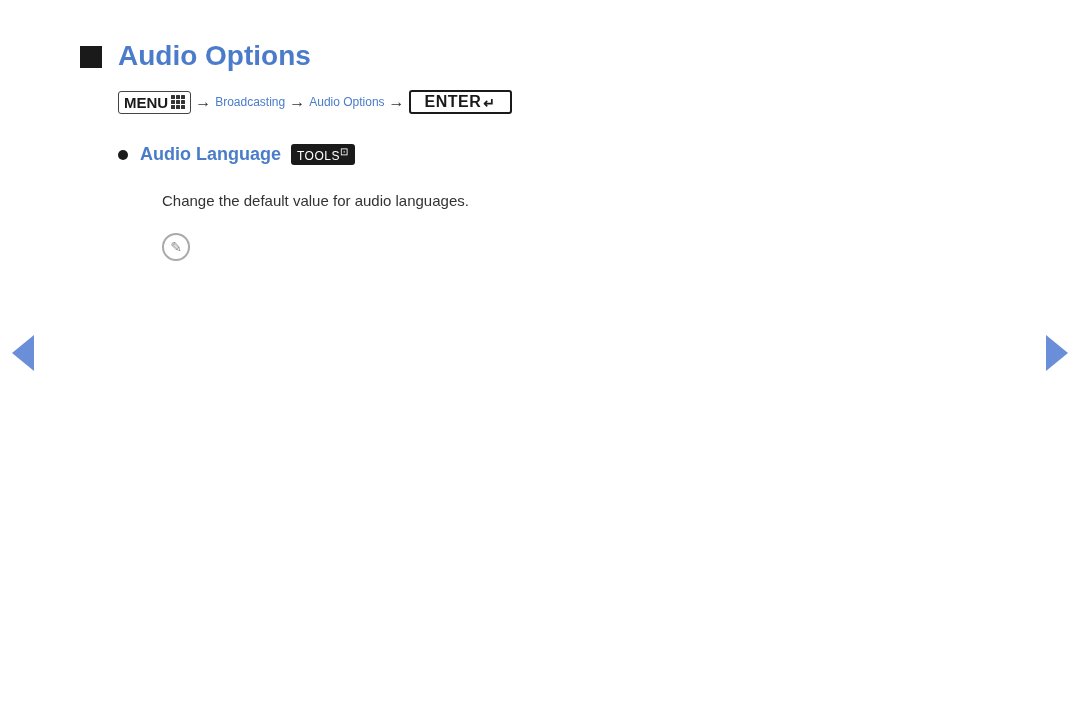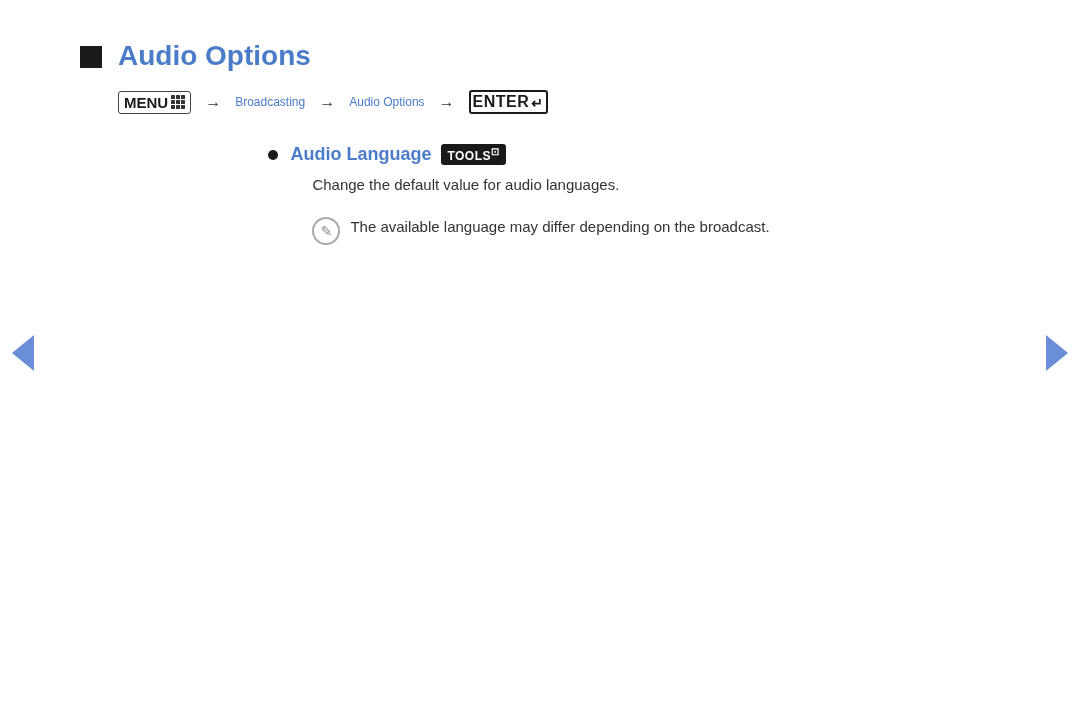--- a/index.html
+++ b/index.html
@@ -48,21 +48,21 @@
     .subtitle {
       font-size: 15px;
       color: #555555;
       margin-bottom: 22px;
       margin-left: 38px;
     }
 
     .breadcrumb-row {
       display: flex;
       align-items: center;
-      gap: 14px;
+      gap: 4px;
       margin-bottom: 30px;
       margin-left: 38px;
       font-size: 16px;
     }
 
     .breadcrumb-sep {
       color: #333;
       font-size: 16px;
     }
 
@@ -72,39 +72,38 @@
     }
 
     .breadcrumb-enter {
       display: inline-flex;
       align-items: flex-end;
       font-weight: 800;
       font-size: 16px;
       color: #1a1a1a;
       border: 2px solid #1a1a1a;
       border-radius: 3px;
-      padding: 1px 2px;
+      padding: 1px 14px;
       letter-spacing: 0.5px;
     }
 
     .enter-arrow {
       font-size: 14px;
       margin-left: 2px;
     }
 
     .bullet-section {
       margin-left: 38px;
     }
 
     .bullet-item {
       display: flex;
       align-items: flex-start;
       gap: 12px;
       margin-bottom: 12px;
-      justify-content: center;
     }
 
     .bullet-dot {
       width: 10px;
       height: 10px;
       background: #1a1a1a;
       border-radius: 50%;
       flex-shrink: 0;
       margin-top: 6px;
     }
@@ -116,35 +115,35 @@
       font-size: 18px;
       font-weight: 600;
       color: #4a7cc9;
     }
 
     .tools-badge {
       display: inline-block;
       background: #1a1a1a;
       color: #ffffff;
       font-size: 12px;
-      font-weight: 700;
+      font-weight: 400;
       padding: 2px 6px;
       border-radius: 3px;
       letter-spacing: 0.5px;
     }
 
     .tools-icon {
       font-size: 10px;
       vertical-align: super;
     }
 
     .description-text {
       font-size: 15px;
       color: #333333;
-      margin-top: 8px;
+      margin-top: 24px;
       margin-left: 22px;
       line-height: 1.6;
     }
 
     .audio-links-row {
       margin-top: 14px;
       margin-left: 22px;
       font-size: 16px;
       line-height: 1.7;
       color: #333;
@@ -292,21 +291,20 @@
           <span class="tools-badge">
             <span>TOOLS</span><span class="tools-icon">⊡</span>
           </span>
         </div>
 
         <p class="description-text">Change the default value for audio languages.</p>
 
 
         <div class="note-row">
           <span class="note-icon">✎</span>
-          <span class="note-text">The available language may differ depending on the broadcast.</span>
         </div>
       </div>
     </div>
   </div>
 </div>
 
 <div class="nav-arrow-left"></div>
 <div class="nav-arrow-right"></div>
 
 </body></html>

